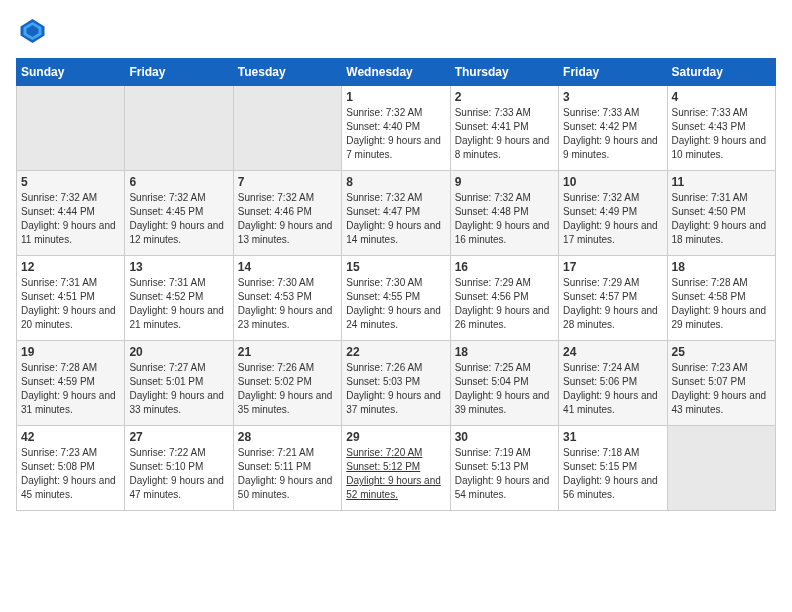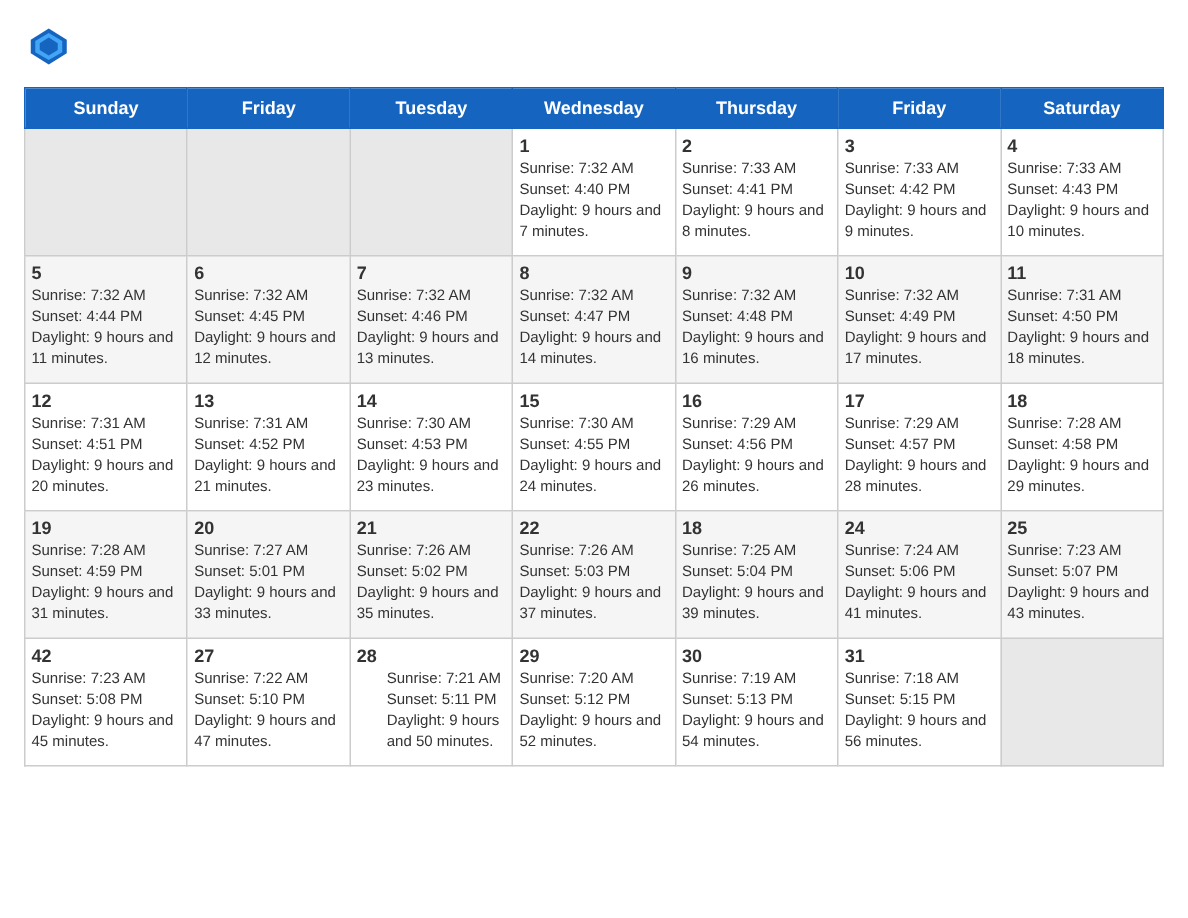--- a/index.html
+++ b/index.html
@@ -52,21 +52,21 @@
     table {
       width: 100%;
       border-collapse: collapse;
       table-layout: fixed;
     }
     thead tr th {
       background-color: #1565C0;
       color: #fff;
       font-size: 12px;
       font-weight: bold;
-      text-align: center;
+      text-align: left;
       padding: 6px 4px;
       border: 1px solid #1565C0;
     }
     tbody tr td {
       vertical-align: top;
       border: 1px solid #ccc;
       padding: 4px;
       font-size: 10px;
       color: #333;
       height: 85px;
@@ -297,27 +297,27 @@
 Daylight: 9 hours and 45 minutes.</div>
           </td>
           <td>
             <span class="day-num">27</span>
             <div class="day-info" style="white-space: pre-line;">Sunrise: 7:22 AM
 Sunset: 5:10 PM
 Daylight: 9 hours and 47 minutes.</div>
           </td>
           <td>
             <span class="day-num">28</span>
-            <div class="day-info" style="white-space: pre-line; margin-left: 20px;">Sunrise: 7:21 AM
+            <div class="day-info" style="white-space: pre-line;">Sunrise: 7:21 AM
 Sunset: 5:11 PM
 Daylight: 9 hours and 50 minutes.</div>
           </td>
           <td>
             <span class="day-num">29</span>
-            <div class="day-info" style="white-space: pre-line;">Sunrise: 7:20 AM
+            <div class="day-info" style="white-space: pre-line; text-decoration: underline;">Sunrise: 7:20 AM
 Sunset: 5:12 PM
 Daylight: 9 hours and 52 minutes.</div>
           </td>
           <td>
             <span class="day-num">30</span>
             <div class="day-info" style="white-space: pre-line;">Sunrise: 7:19 AM
 Sunset: 5:13 PM
 Daylight: 9 hours and 54 minutes.</div>
           </td>
           <td>

